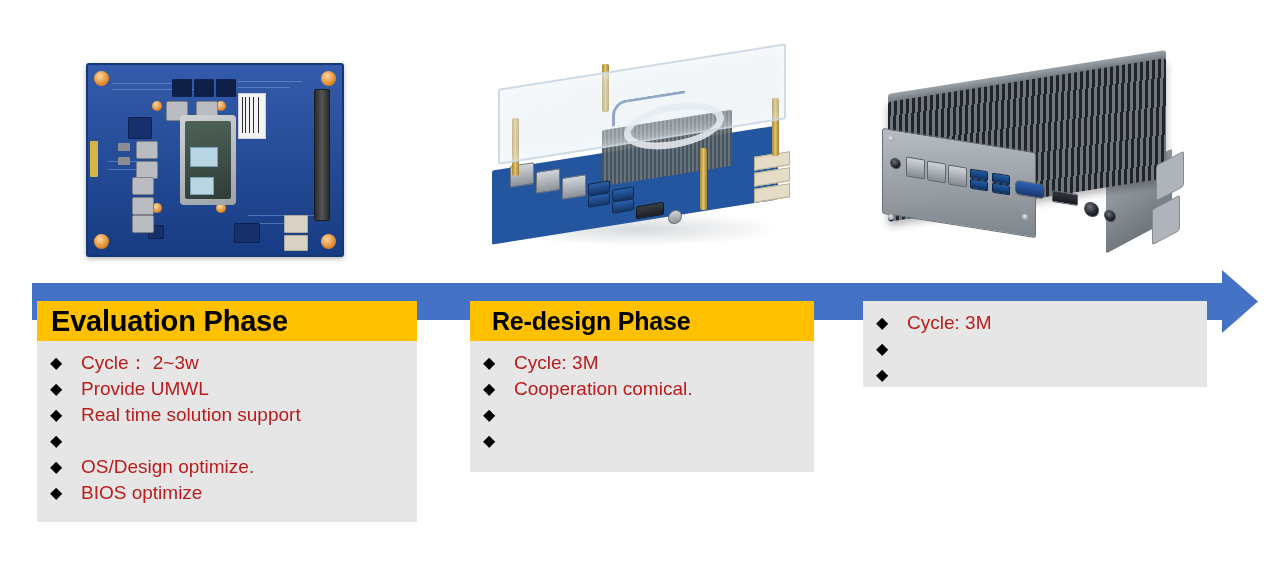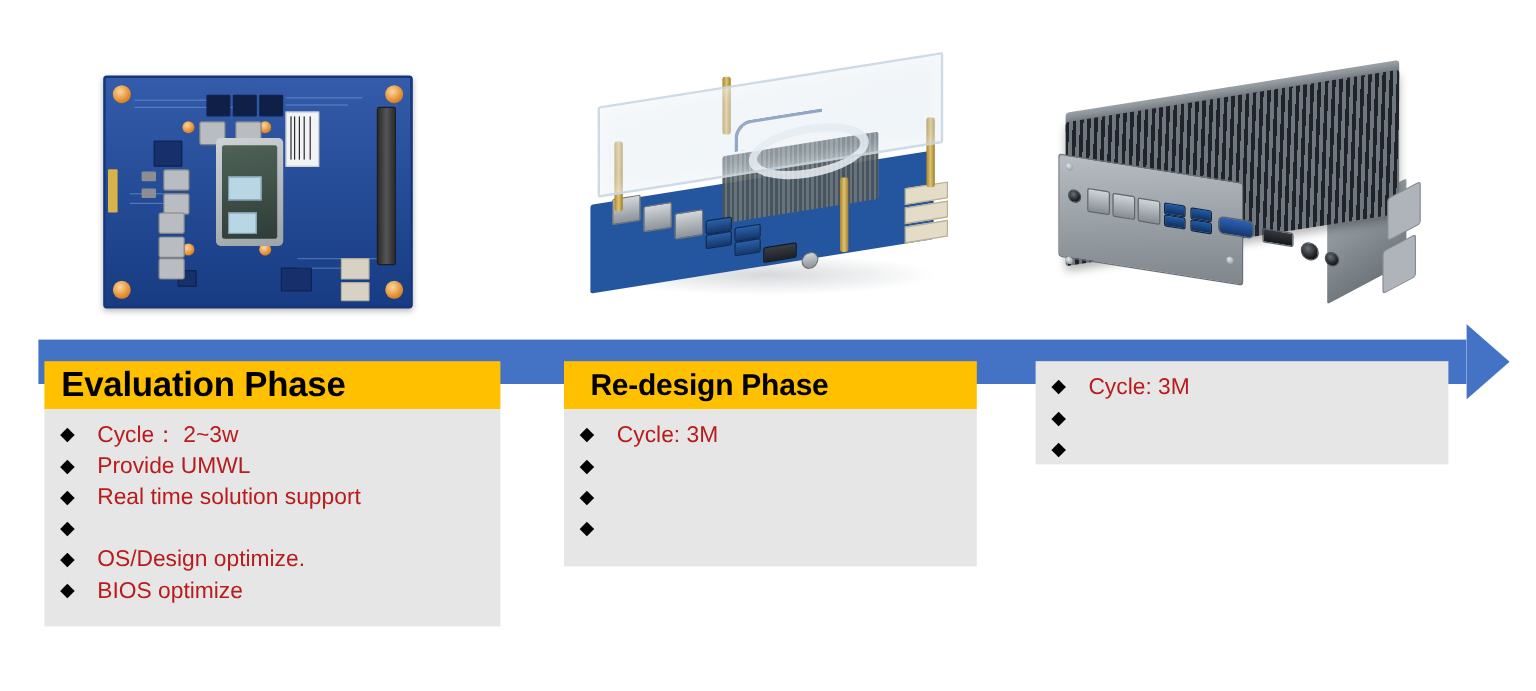--- a/index.html
+++ b/index.html
@@ -275,20 +275,21 @@
 
   <div class="phase" id="p2">
     <div class="phase-header">Re-design  Phase</div>
     <div class="phase-body">
       <div class="bullet-row">
         <span class="bullet-mark">◆</span>
         <span class="bullet-text">Cycle: 3M</span>
       </div>
       <div class="bullet-row">
         <span class="bullet-mark">◆</span>
+        <span class="bullet-text">Cooperation comical.</span>
       </div>
       <div class="bullet-row">
         <span class="bullet-mark">◆</span>
       </div>
       <div class="bullet-row">
         <span class="bullet-mark">◆</span>
       </div>
     </div>
   </div>
 

